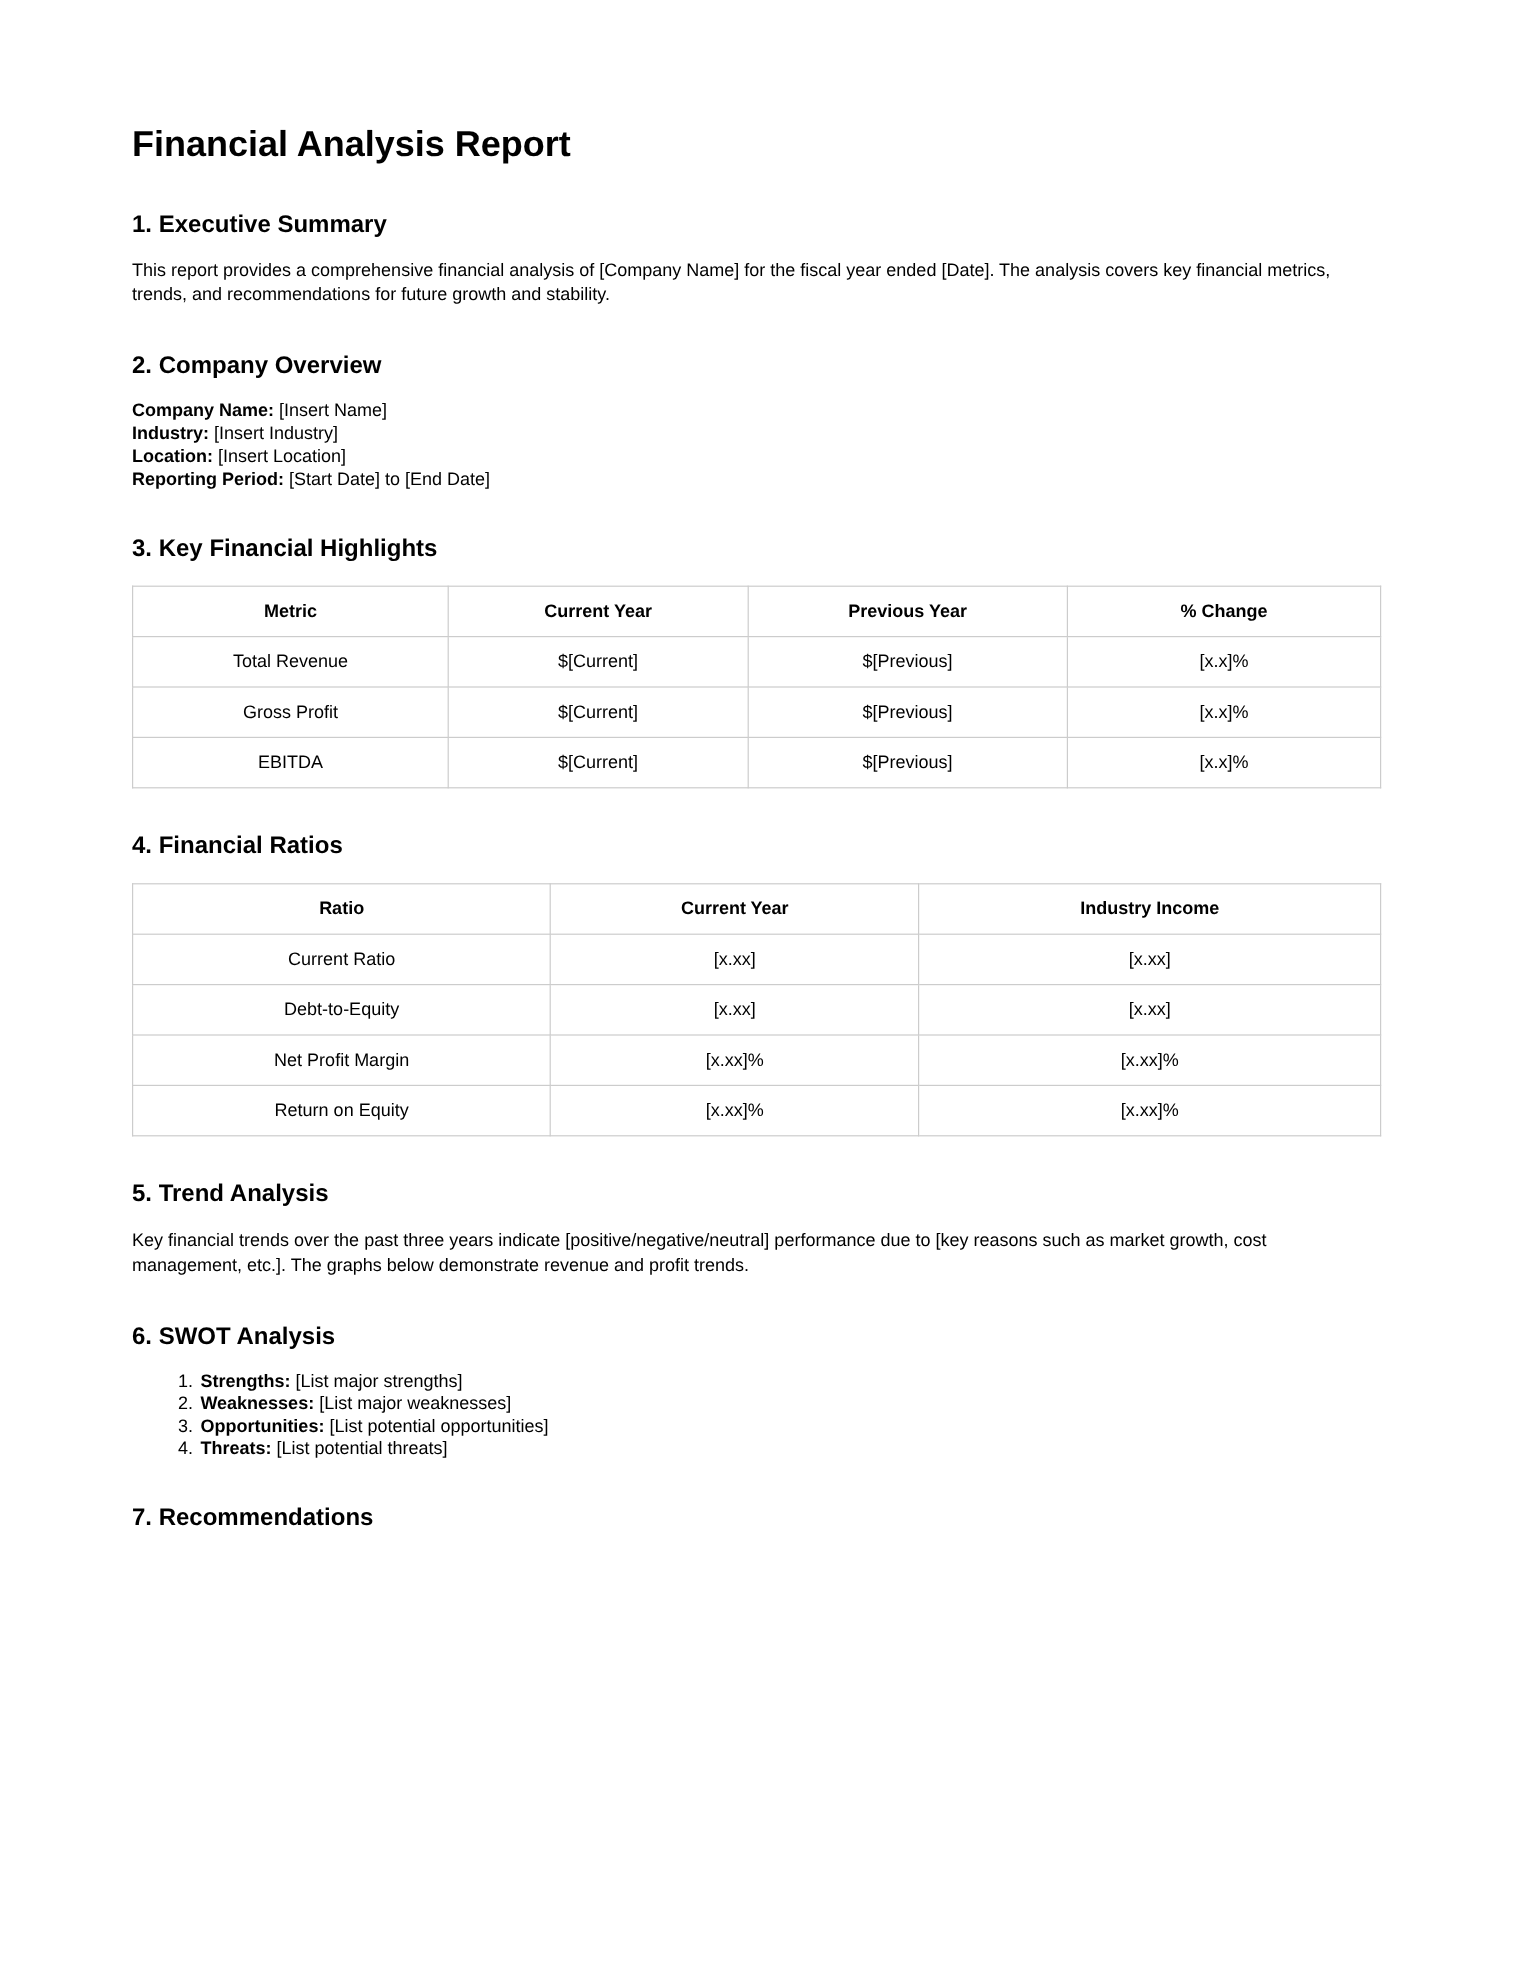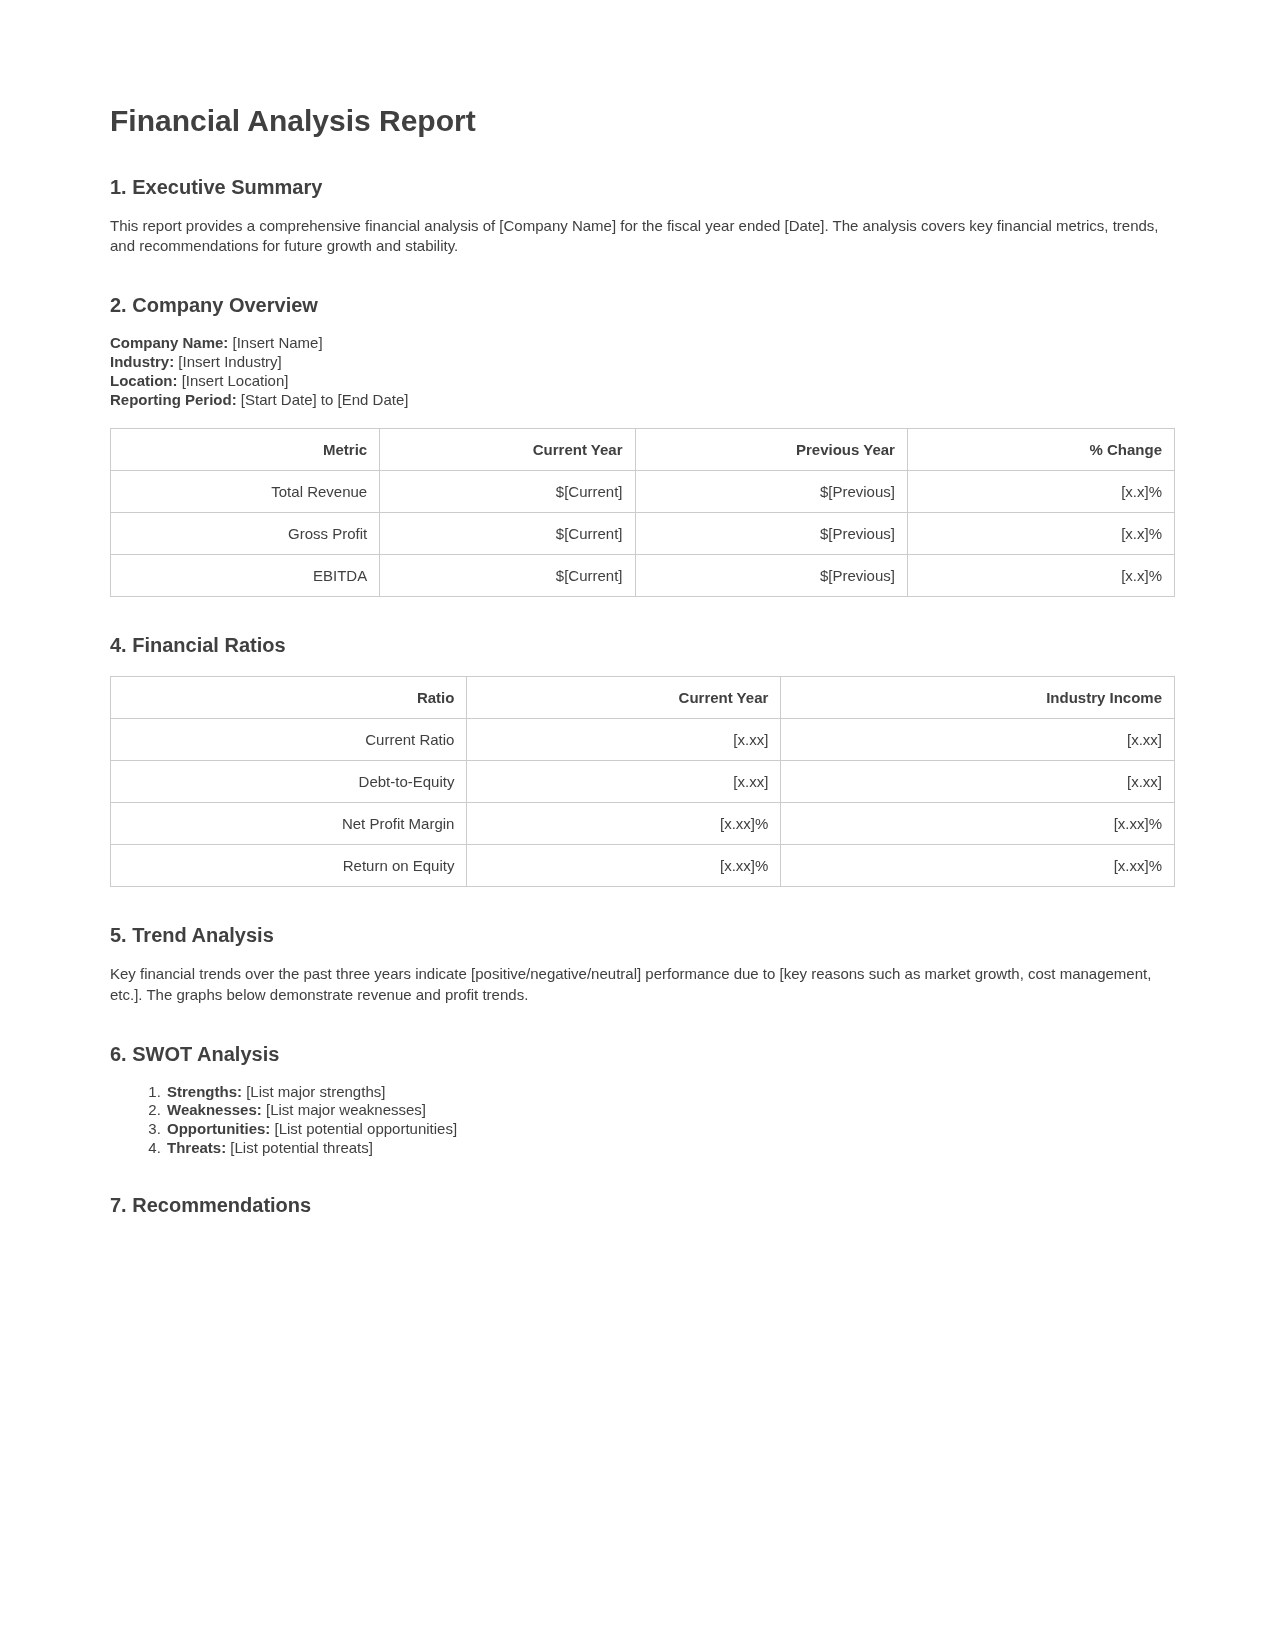--- a/index.html
+++ b/index.html
@@ -5,24 +5,24 @@
   html, body {
     margin: 0;
     padding: 0;
     background: #ffffff;
   }
   .page {
     position: relative;
     width: 1263px;
     height: 1638px;
     box-sizing: border-box;
-    padding: 104px 88px 0 110px;
+    padding: 104px 112px 0 110px;
     background: #ffffff;
     font-family: "Liberation Sans", sans-serif;
-    color: #404040;
+    color: #000000;
     overflow: hidden;
   }
   h1.doc-title {
     font-size: 30px;
     line-height: 1.15;
     font-weight: bold;
     margin: 0 0 12px 0;
   }
   h2.section-heading {
     font-size: 20px;
@@ -45,21 +45,21 @@
     width: 100%;
     border-collapse: collapse;
     table-layout: fixed;
     margin-top: 19px;
     font-size: 15px;
   }
   table.doc-table th,
   table.doc-table td {
     border: 1px solid #cccccc;
     padding: 12px 12px;
-    text-align: right;
+    text-align: center;
     vertical-align: middle;
     overflow: hidden;
     white-space: nowrap;
   }
   table.doc-table th { font-weight: bold; }
   table.doc-table td { font-weight: normal; }
   ol.swot-list {
     margin: 17px 0 0 0;
     padding-left: 55px;
     font-size: 15px;
@@ -79,20 +79,21 @@
   <p class="body-text">This report provides a comprehensive financial analysis of [Company Name] for the fiscal year ended [Date]. The analysis covers key financial metrics, trends, and recommendations for future growth and stability.</p>
 
   <h2 class="section-heading">2. Company Overview</h2>
   <p class="kv-block">
     <span class="kv-line"><span class="kv-label">Company Name:</span><span> [Insert Name]</span></span><br>
     <span class="kv-line"><span class="kv-label">Industry:</span><span> [Insert Industry]</span></span><br>
     <span class="kv-line"><span class="kv-label">Location:</span><span> [Insert Location]</span></span><br>
     <span class="kv-line"><span class="kv-label">Reporting Period:</span><span> [Start Date] to [End Date]</span></span>
   </p>
 
+  <h2 class="section-heading">3. Key Financial Highlights</h2>
   <table class="doc-table">
     <colgroup>
       <col style="width:25.3%">
         <col style="width:24.0%">
         <col style="width:25.6%">
         <col style="width:25.1%">
     </colgroup>
     <thead>
       <tr>
         <th>Metric</th>

